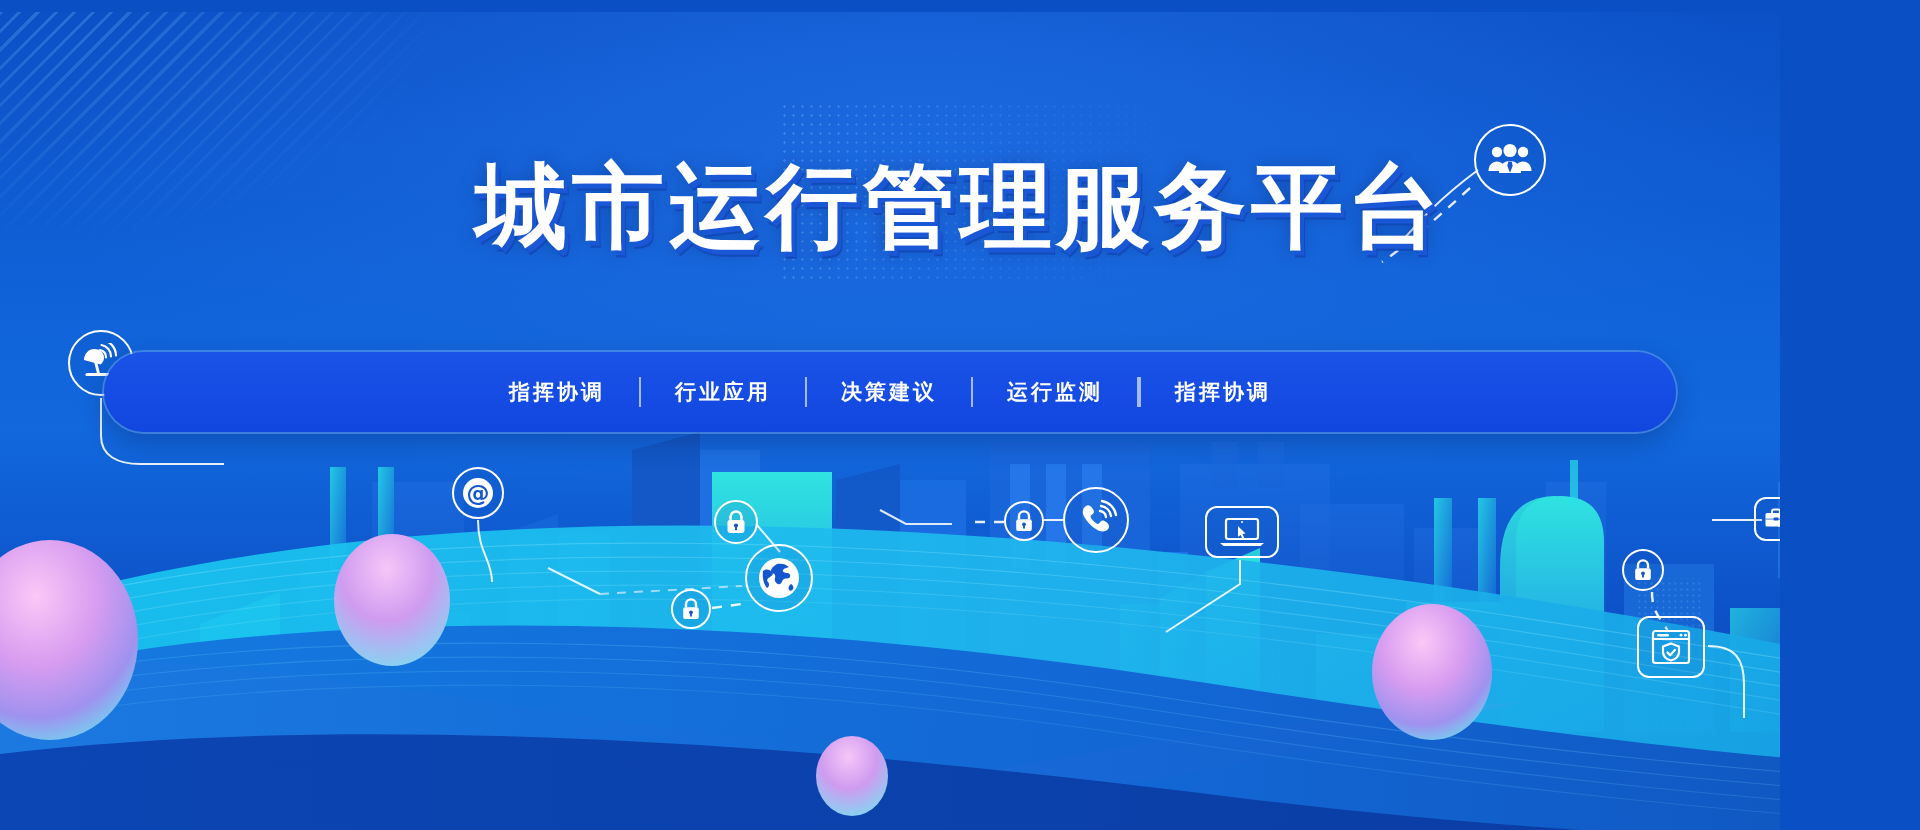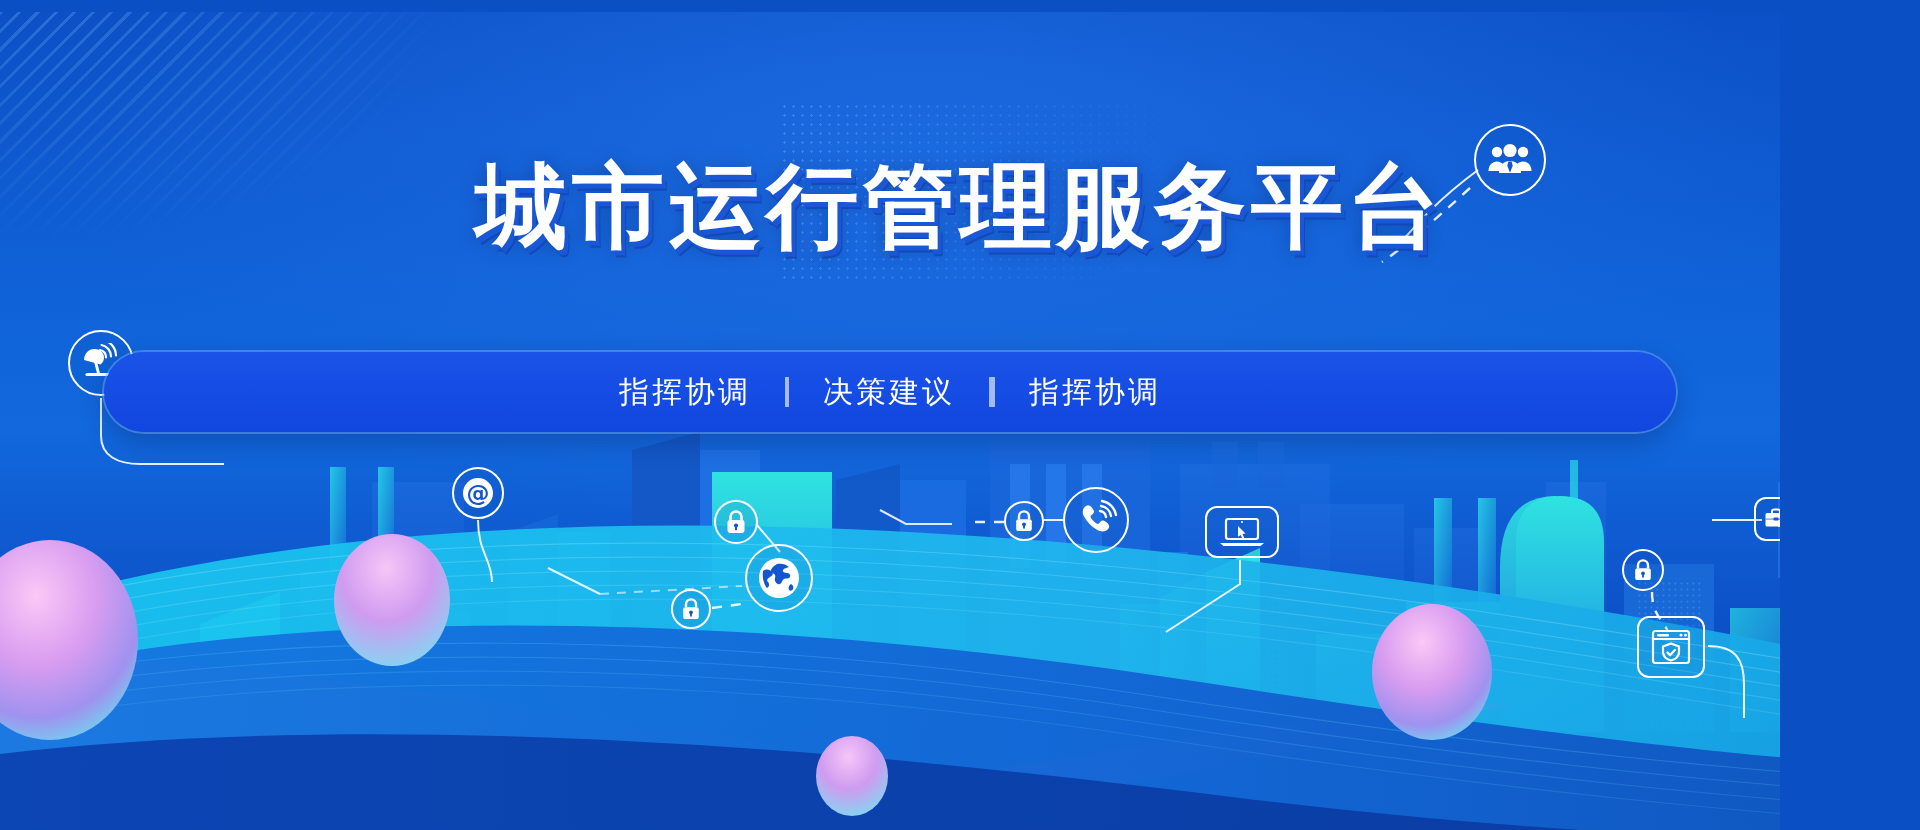--- a/index.html
+++ b/index.html
@@ -73,22 +73,22 @@
     transform:translateX(-50%);
     z-index:45;
     display:flex; align-items:center; justify-content:center;
     width:1572px; height:80px;
     border-radius:40px;
     background:linear-gradient(180deg,#1a53e8 0%, #1146df 100%);
     box-shadow:0 0 0 2px rgba(120,175,255,.45), 0 10px 26px rgba(5,28,90,.30);
   }
   .nav-item{
     color:#ffffff;
-    font-size:30px;
-    font-weight:400;
+    font-size:21px;
+    font-weight:700;
     letter-spacing:3px;
     padding:0 34px;
     white-space:nowrap;
     cursor:pointer;
   }
   .nav-sep{
     width:2px; height:30px;
     background:rgba(255,255,255,.62);
     flex:0 0 auto;
   }
@@ -319,23 +319,25 @@
   </svg>
   </div>
 
   <div class="title-wrap">
     <h1 class="title">城市运行管理服务平台</h1>
   </div>
 
   <nav class="nav">
     <span class="nav-item">指挥协调</span>
     <span class="nav-sep"></span>
+    <span class="nav-item">行业应用</span>
     <span class="nav-sep"></span>
     <span class="nav-item">决策建议</span>
     <span class="nav-sep"></span>
+    <span class="nav-item">运行监测</span>
     <span class="nav-sep"></span>
     <span class="nav-sep"></span>
     <span class="nav-item">指挥协调</span>
   </nav>
 
   <div class="badge circle b-people">
     <svg width="46" height="34" viewBox="0 0 46 34" fill="#fff">
       <circle cx="10" cy="9" r="5.2"></circle>
       <path d="M1.5 28 c0-6 4-9.5 8.5-9.5 S18.5 22 18.5 28 Z"></path>
       <circle cx="36" cy="9" r="5.2"></circle>

